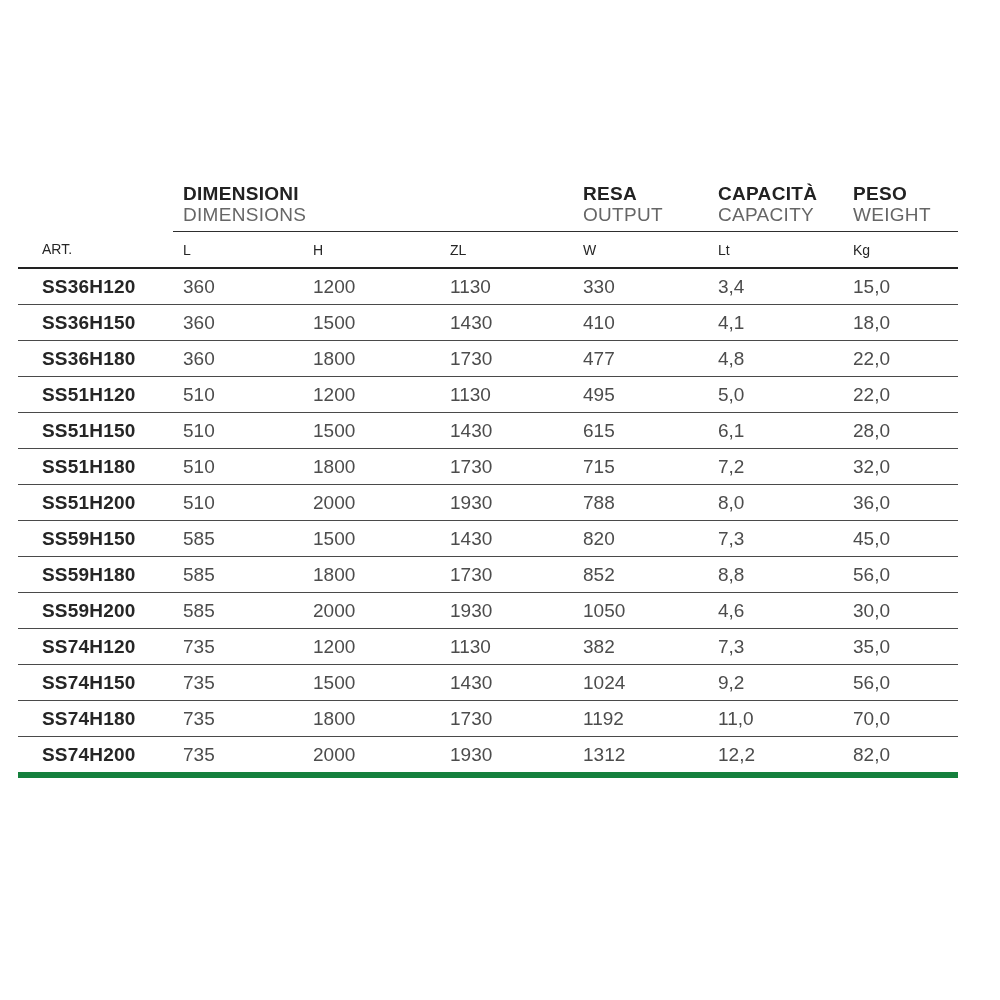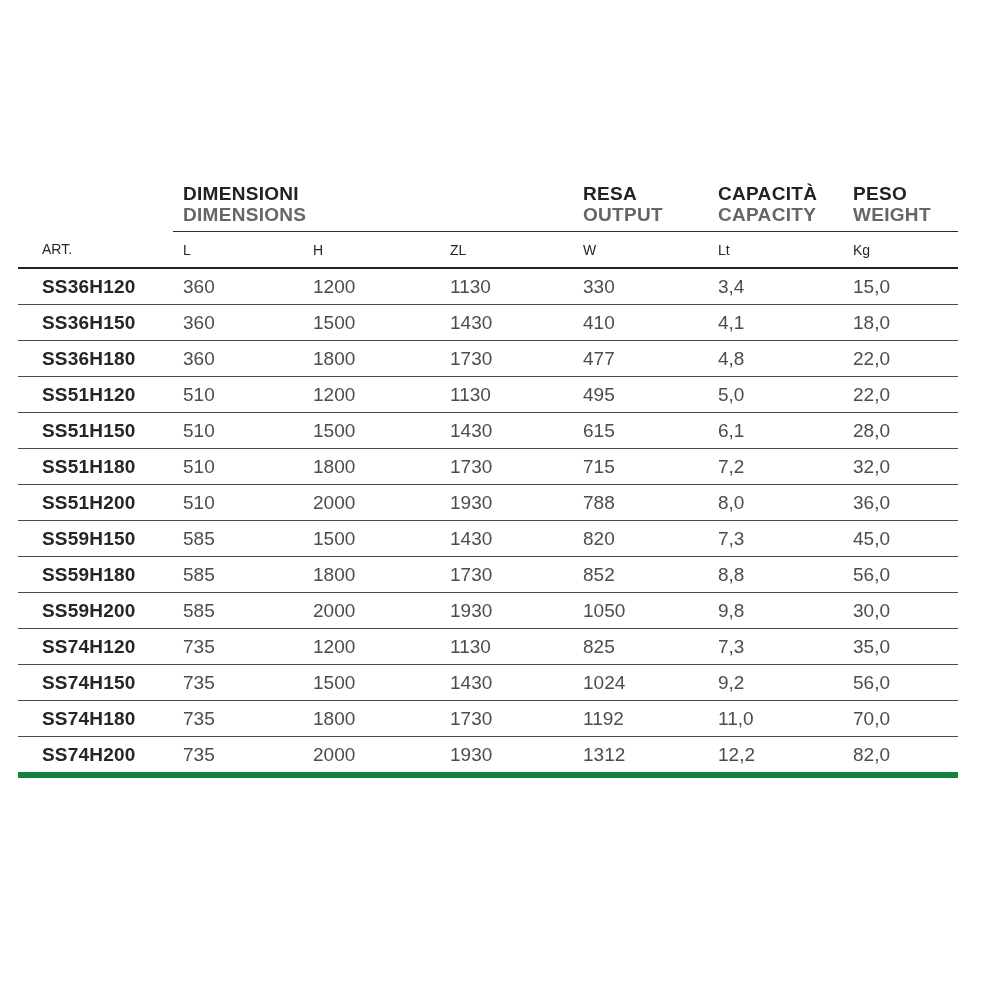--- a/index.html
+++ b/index.html
@@ -47,21 +47,21 @@
   }
   .group-primary {
     font-size: 19px;
     font-weight: bold;
     color: #222222;
     letter-spacing: 0.3px;
     line-height: 21px;
   }
   .group-secondary {
     font-size: 19px;
-    font-weight: bold;
+    font-weight: normal;
     color: #666666;
     letter-spacing: 0.3px;
     line-height: 21px;
   }
   
   tr.subheader-row th {
     height: 35px;
     font-size: 14px;
     color: #262626;
     border-bottom: 2px solid #222222;
@@ -213,29 +213,29 @@
         <td>852</td>
         <td>8,8</td>
         <td>56,0</td>
       </tr>
       <tr class="data-row">
         <td class="cell-art">SS59H200</td>
         <td>585</td>
         <td>2000</td>
         <td>1930</td>
         <td>1050</td>
-        <td>9,8</td>
+        <td>4,6</td>
         <td>30,0</td>
       </tr>
       <tr class="data-row">
         <td class="cell-art">SS74H120</td>
         <td>735</td>
         <td>1200</td>
         <td>1130</td>
-        <td>825</td>
+        <td>382</td>
         <td>7,3</td>
         <td>35,0</td>
       </tr>
       <tr class="data-row">
         <td class="cell-art">SS74H150</td>
         <td>735</td>
         <td>1500</td>
         <td>1430</td>
         <td>1024</td>
         <td>9,2</td>

